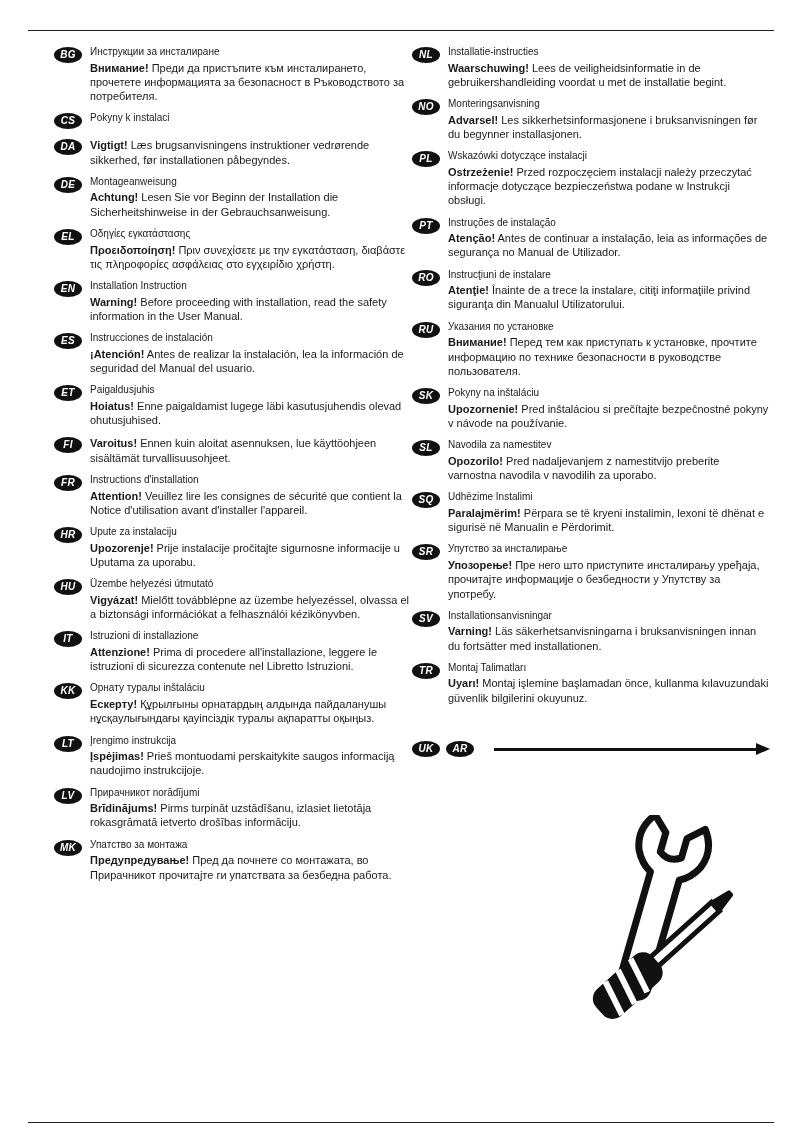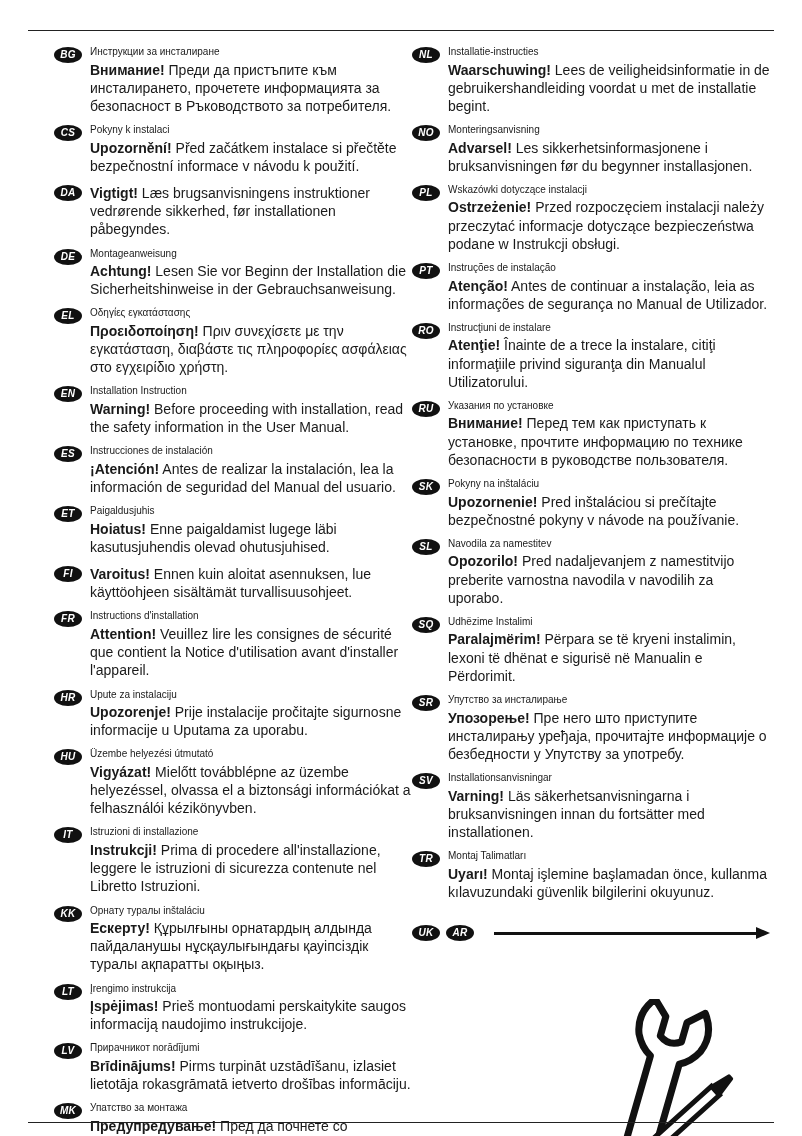--- a/index.html
+++ b/index.html
@@ -19,23 +19,23 @@
   .col { flex:1; min-width:0; }
   .entry { display:flex; align-items:flex-start; margin-bottom:9px; }
   .badge {
     flex:0 0 auto; width:28px; height:16px; border-radius:50%;
     background:#111; color:#fff; font-weight:bold; font-style:italic;
     font-size:10px; line-height:16px; text-align:center;
     margin:1px 8px 0 0; letter-spacing:.3px;
   }
   .entry-content { flex:1; min-width:0; }
   .entry-title { font-size:10px; line-height:1.25; margin-bottom:2px; }
-  .entry-text { font-size:14px; line-height:1.3; }
+  .entry-text { font-size:11px; line-height:1.3; }
   .entry-text b { font-weight:bold; }
-  .footer-row { display:flex; align-items:center; margin-top:24px; }
+  .footer-row { display:flex; align-items:center; margin-top:36px; }
   .footer-row .badge { margin:0 6px 0 0; }
   .arrow-line {
     flex:1; height:3px; background:#111; margin-left:14px; margin-right:12px;
     position:relative;
   }
   .arrow-line::after {
     content:""; position:absolute; right:-12px; top:50%; transform:translateY(-50%);
     border-left:14px solid #111; border-top:6px solid transparent; border-bottom:6px solid transparent;
   }
   .tools-wrap { margin-top:58px; display:flex; justify-content:flex-end; padding-right:4px; }
@@ -53,21 +53,20 @@
     <div class="entry-content">
       <div class="entry-title">Инструкции за инсталиране</div>
       <div class="entry-text"><b>Внимание!</b><span> Преди да пристъпите към инсталирането, прочетете информацията за безопасност в Ръководството за потребителя.</span></div>
     </div>
   </div>
 
   <div class="entry">
     <span class="badge">CS</span>
     <div class="entry-content">
       <div class="entry-title">Pokyny k instalaci</div>
-      <div class="entry-text"><b>Upozornění!</b><span> Před začátkem instalace si přečtěte bezpečnostní informace v návodu k použití.</span></div>
     </div>
   </div>
 
   <div class="entry">
     <span class="badge">DA</span>
     <div class="entry-content">
       <div class="entry-text"><b>Vigtigt!</b><span> Læs brugsanvisningens instruktioner vedrørende sikkerhed, før installationen påbegyndes.</span></div>
     </div>
   </div>
 
@@ -139,21 +138,21 @@
     <div class="entry-content">
       <div class="entry-title">Üzembe helyezési útmutató</div>
       <div class="entry-text"><b>Vigyázat!</b><span> Mielőtt továbblépne az üzembe helyezéssel, olvassa el a biztonsági információkat a felhasználói kézikönyvben.</span></div>
     </div>
   </div>
 
   <div class="entry">
     <span class="badge">IT</span>
     <div class="entry-content">
       <div class="entry-title">Istruzioni di installazione</div>
-      <div class="entry-text"><b>Instrukcji!</b><span> Prima di procedere all'installazione, leggere le istruzioni di sicurezza contenute nel Libretto Istruzioni.</span></div>
+      <div class="entry-text"><b>Attenzione!</b><span> Prima di procedere all'installazione, leggere le istruzioni di sicurezza contenute nel Libretto Istruzioni.</span></div>
     </div>
   </div>
 
   <div class="entry">
     <span class="badge">KK</span>
     <div class="entry-content">
       <div class="entry-title">Орнату туралы inštaláciu</div>
       <div class="entry-text"><b>Ескерту!</b><span> Құрылғыны орнатардың алдында пайдаланушы нұсқаулығындағы қауіпсіздік туралы ақпаратты оқыңыз.</span></div>
     </div>
   </div>

